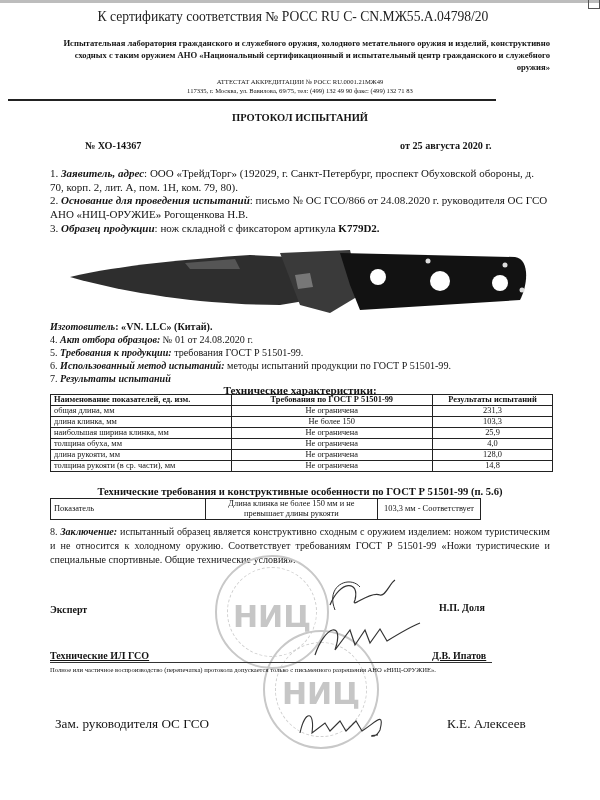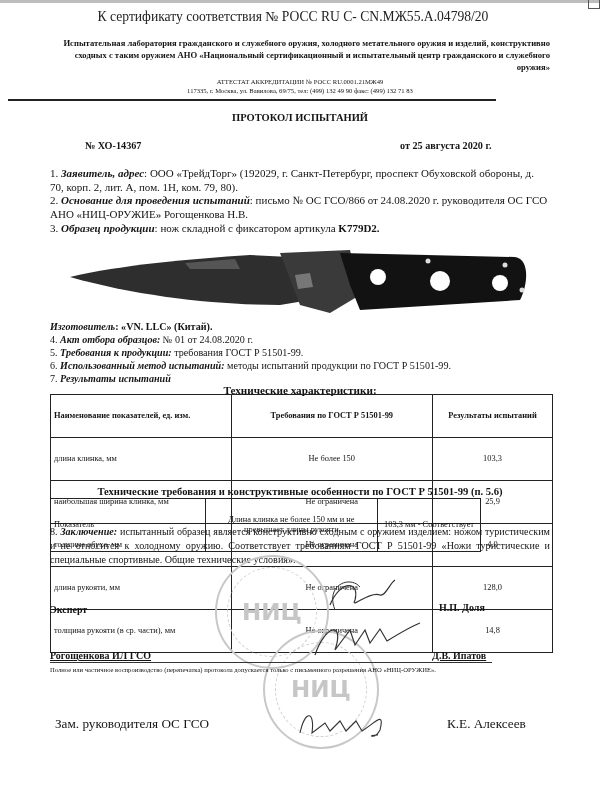--- a/index.html
+++ b/index.html
@@ -25,35 +25,35 @@
   .p3 { top: 222px; }
   .knife { left: 60px; top: 245px; width: 480px; height: 75px; }
   .sec { left: 50px; width: 500px; font-size: 10.1px; line-height: 13.5px; }
   .s-manuf { top: 320px; }
   .s4 { top: 333px; }
   .s5 { top: 346px; }
   .s6 { top: 359px; }
   .s7 { top: 372px; }
   .tbl-title { left: 0; top: 384px; width: 600px; text-align: center; font-size: 11.2px; font-weight: bold; }
   table.t { position: absolute; border-collapse: collapse; font-size: 8.4px; line-height: 10px; }
-  table.t td { border: 1px solid #222; padding: 16px 3px; height: 10px; vertical-align: middle; }
+  table.t td { border: 1px solid #222; padding: 0 3px; height: 10px; vertical-align: middle; }
   .t1 { left: 50px; top: 394px; width: 503px; }
   .c1 { width: 148px; }
   .c2 { width: 166px; text-align: center; }
   .c3 { width: 96px; text-align: center; }
   .hdr td { font-weight: bold; }
   .tbl2-title { left: 0; top: 486px; width: 600px; text-align: center; font-size: 10.6px; font-weight: bold; }
   .t2 { left: 50px; top: 498px; width: 431px; }
   .t2 td { vertical-align: top; height: 24px; }
   .conclusion { left: 50px; top: 525px; width: 500px; font-size: 10.1px; line-height: 14px; text-align: justify; }
   .stamp { border-radius: 50%; border: 2px solid #c8c8c8; }
   .stamp1 { left: 215px; top: 555px; width: 110px; height: 110px; }
   .stamp2 { left: 263px; top: 630px; width: 112px; height: 115px; }
   .stamp-inner { position: absolute; border-radius: 50%; border: 1px dashed #d0d0d0; left: 10px; top: 10px; right: 10px; bottom: 10px; }
-  .stamp-txt { position: absolute; width: 100%; text-align: center; top: 38%; font-size: 23px; color: #c6c6c6; font-weight: bold; font-family: "DejaVu Sans", sans-serif; }
+  .stamp-txt { position: absolute; width: 100%; text-align: center; top: 38%; font-size: 30px; color: #c6c6c6; font-weight: bold; font-family: "DejaVu Sans", sans-serif; }
   .sig { position: absolute; }
   .expert-lbl { left: 50px; top: 604px; font-size: 10px; font-weight: bold; }
   .expert-name { left: 432px; top: 602px; font-size: 10px; font-weight: bold; margin-left: 7px; }
   .chief-lbl { left: 50px; top: 650px; font-size: 10px; font-weight: bold; text-decoration: underline; }
   .chief-name { left: 432px; top: 650px; font-size: 10px; font-weight: bold; text-decoration: underline; }
   .chief-rule { left: 50px; top: 662px; width: 442px; height: 1px; background: #333; }
   .notice { left: 50px; top: 666px; width: 520px; font-size: 6.6px; }
   .deputy-lbl { left: 55px; top: 716px; font-size: 13.2px; }
   .deputy-name { left: 447px; top: 716px; font-size: 13.2px; }
 </style>
@@ -100,20 +100,25 @@
 <div class="abs sec s7"><span>7. </span><i style="font-weight:bold">Результаты испытаний</i></div>
 
 <div class="abs tbl-title">Технические характеристики:</div>
 <table class="t t1">
   <tbody>
       <tr class="hdr">
     <td class="c1">Наименование показателей, ед. изм.</td>
     <td class="c2">Требования по ГОСТ Р 51501-99</td>
     <td class="c3">Результаты испытаний</td>
   </tr>
+  <tr>
+        <td class="c1">общая длина, мм</td>
+        <td class="c2">Не ограничена</td>
+        <td class="c3">231,3</td>
+      </tr>
   <tr>
         <td class="c1">длина клинка, мм</td>
         <td class="c2">Не более 150</td>
         <td class="c3">103,3</td>
       </tr>
   <tr>
         <td class="c1">наибольшая ширина клинка, мм</td>
         <td class="c2">Не ограничена</td>
         <td class="c3">25,9</td>
       </tr>
@@ -163,19 +168,19 @@
   </svg>
 <svg class="sig" style="left:305px;top:615px" width="120" height="45">
     <path d="M10 40 C20 10 40 5 30 35 L45 15 L50 30 L60 15 L65 28 L75 14 L82 26 C95 18 110 10 115 8" stroke="#333" fill="none" stroke-width="1.2"></path>
   </svg>
 <svg class="sig" style="left:290px;top:705px" width="110" height="40">
     <path d="M10 28 C15 5 25 5 22 28 L35 18 L40 26 L50 16 L56 26 L66 16 L72 26 C85 18 95 5 90 25 C85 35 75 30 88 30" stroke="#333" fill="none" stroke-width="1.1"></path>
   </svg>
 
 <div class="abs expert-lbl">Эксперт</div>
 <div class="abs expert-name">Н.П. Доля</div>
-<div class="abs chief-lbl">Рогощенкова ИЛ ГСО</div>
+<div class="abs chief-lbl">Технические ИЛ ГСО</div>
 <div class="abs chief-name">Д.В. Ипатов</div>
 <div class="abs chief-rule"></div>
 <div class="abs notice">Полное или частичное воспроизводство (перепечатка) протокола допускается только с письменного разрешения  АНО «НИЦ-ОРУЖИЕ».</div>
 
 <div class="abs deputy-lbl">Зам. руководителя ОС ГСО</div>
 <div class="abs deputy-name">К.Е. Алексеев</div>
 
 </body></html>

